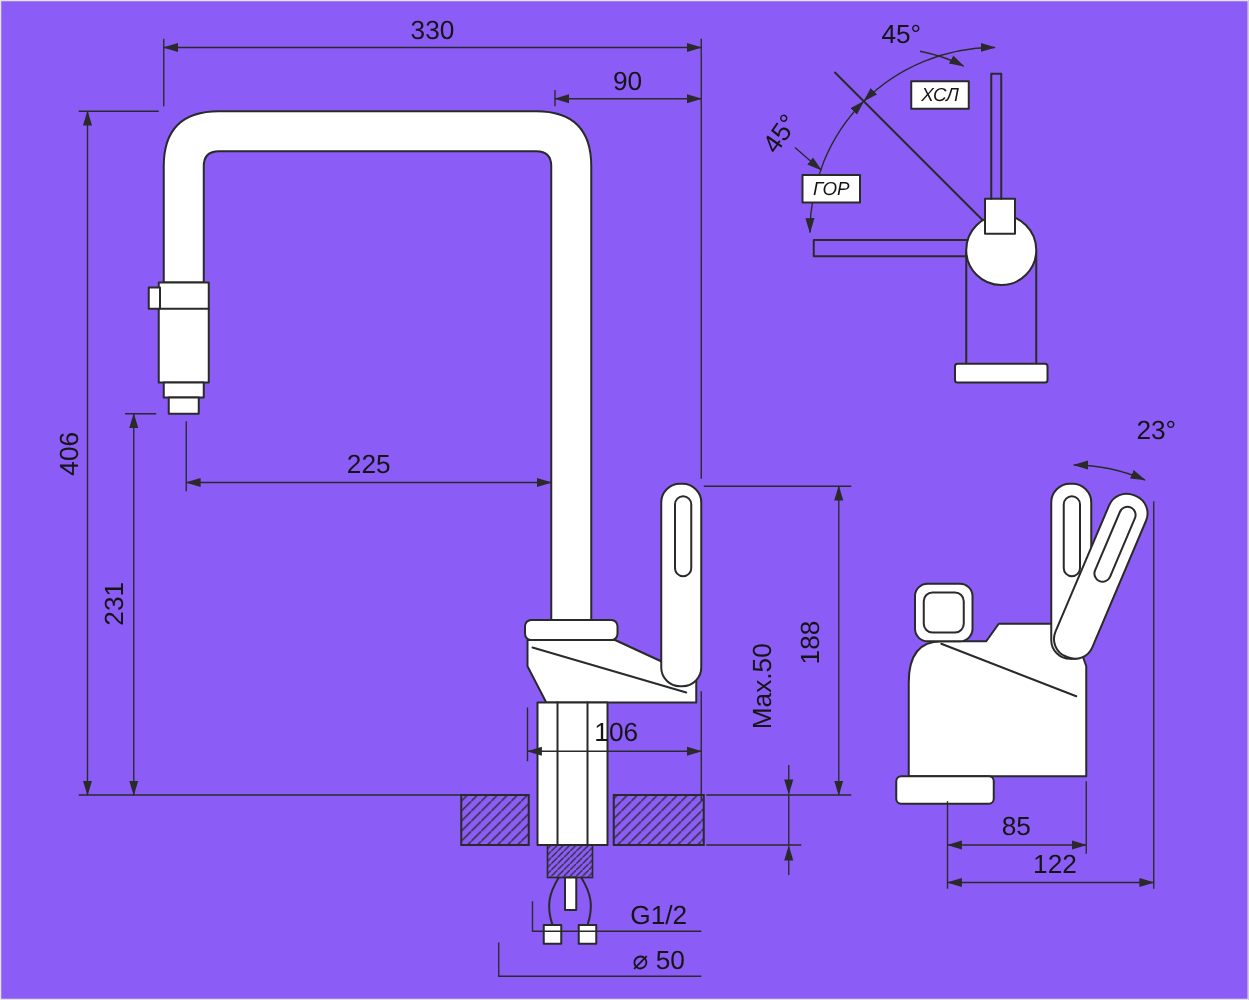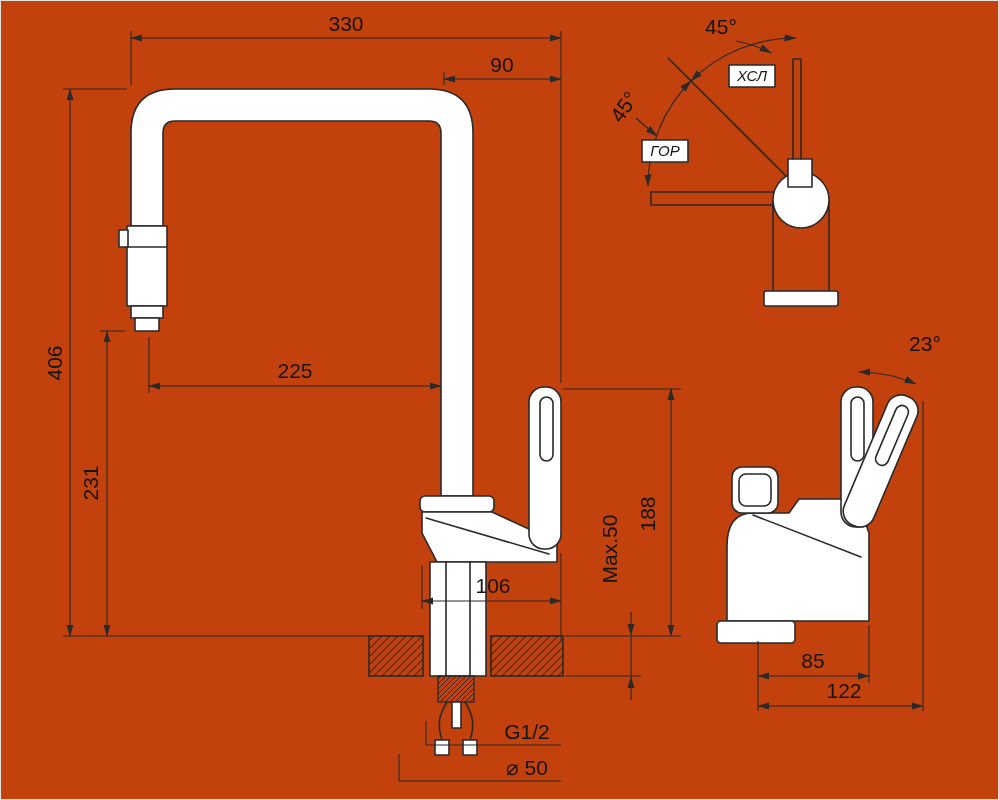--- a/index.html
+++ b/index.html
@@ -1,16 +1,16 @@
 <!DOCTYPE html>
 <html><head>
 <meta charset="utf-8">
 <style>
   html,body{margin:0;padding:0;background:#fff;}
-  .canvas{width:999px;height:800px;background:#c2410c;position:relative;overflow:hidden;border:1px solid #e3e3e3;box-sizing:border-box;}
+  .canvas{width:999px;height:800px;background:#8b5cf6;position:relative;overflow:hidden;border:1px solid #e3e3e3;box-sizing:border-box;}
   svg{display:block;}
   .obj{fill:none;stroke:#2a2a2a;stroke-width:1.6;stroke-linejoin:round;stroke-linecap:round;}
   .objf{fill:#fff;stroke:#2a2a2a;stroke-width:1.6;stroke-linejoin:round;}
   .hatched{fill:url(#hatch);stroke:#2a2a2a;stroke-width:1.6;}
   .thread{fill:url(#hatch2);stroke:#2a2a2a;stroke-width:1.3;}
   .dim{fill:none;stroke:#2a2a2a;stroke-width:1.1;}
   .dimtxt{font-family:"Liberation Sans","DejaVu Sans",sans-serif;font-size:21px;fill:#151515;}
   .boxtxt{font-family:"Liberation Sans","DejaVu Sans",sans-serif;font-size:15px;font-style:italic;fill:#151515;}
 </style>
 </head>

